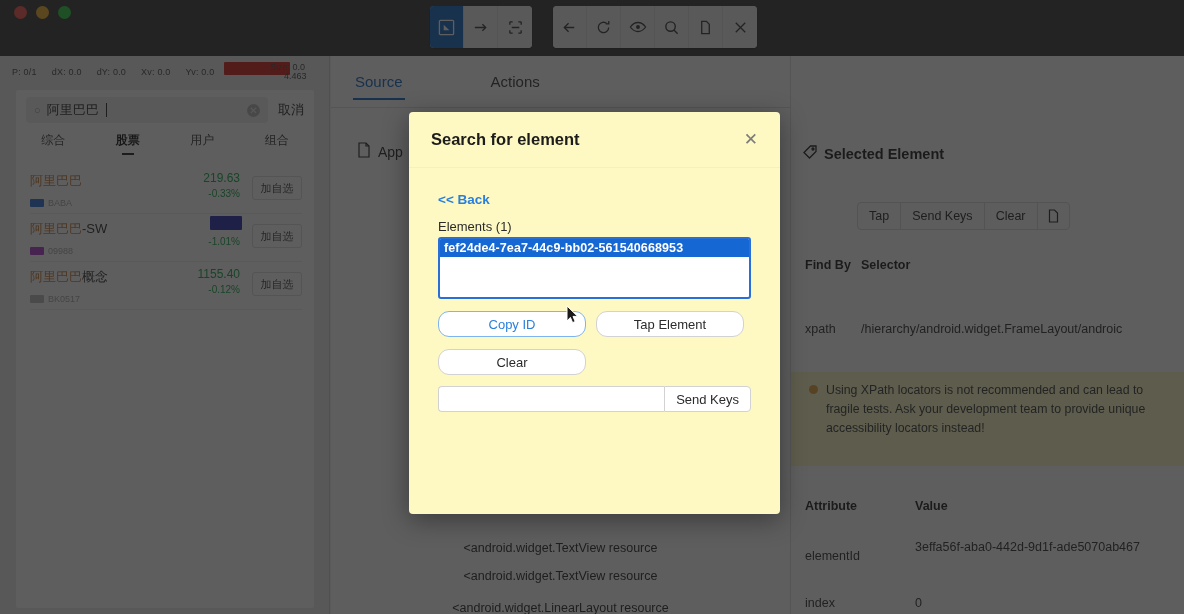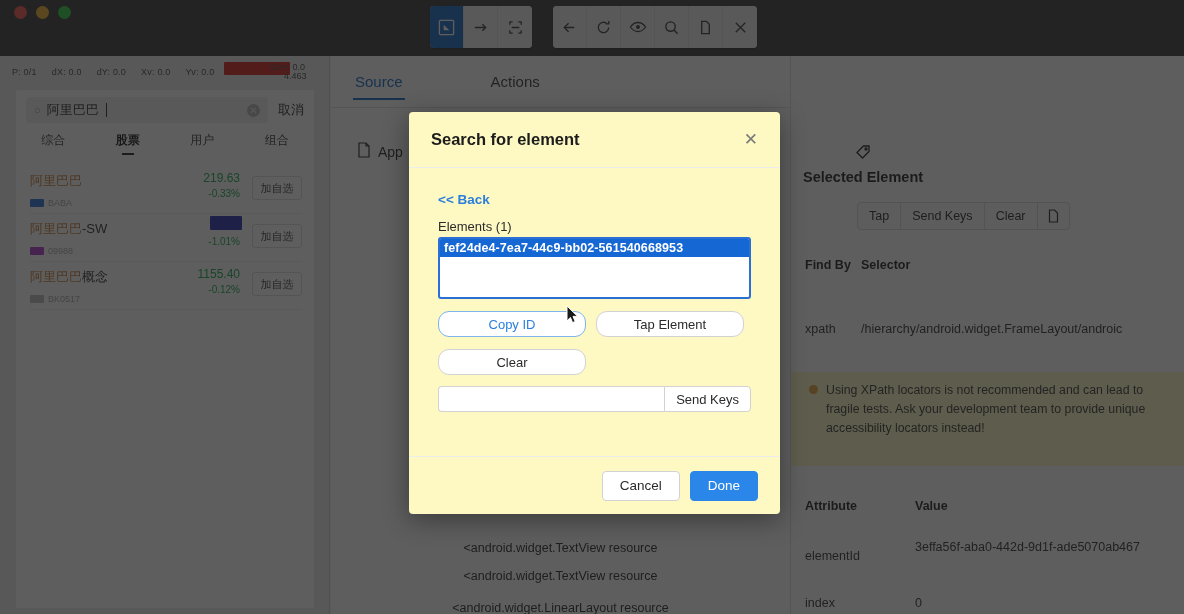--- a/index.html
+++ b/index.html
@@ -199,21 +199,21 @@
   
   .right {
     position: absolute; left: 790px; top: 56px;
     width: 394px; height: 558px;
     background: #ffffff;
     border-left: 1px solid #e2e2e2;
   }
   .right-title {
     position: absolute; left: 12px; top: 89px;
     display: flex; align-items: center; gap: 7px;
-    font-size: 14.5px; font-weight: bold; color: #1f1f1f; flex-direction: column;
+    font-size: 14.5px; font-weight: bold; color: #1f1f1f;
   }
   .right-actions {
     position: absolute; left: 66px; top: 146px;
     display: flex; align-items: stretch;
     border: 1px solid #d9d9d9; border-radius: 4px;
     overflow: hidden; background: #fafafa;
   }
   .ra-btn {
     padding: 6px 11px; font-size: 12.5px; color: #2b2b2b;
     border-right: 1px solid #d9d9d9;
@@ -581,24 +581,20 @@
       <div class="btn-row">
         <div class="mbtn half">Clear</div>
       </div>
 
       <div class="keyrow">
         <div class="keyinput"></div>
         <div class="keybtn">Send Keys</div>
       </div>
     </div>
 
-    <div class="modal-foot">
-      <div class="fbtn cancel">Cancel</div>
-      <div class="fbtn done">Done</div>
-    </div>
   </div>
 
   <div class="cursor">
     <svg width="14" height="20" viewBox="0 0 14 20">
       <path d="M1 1l0 15 3.4-3.6 2.2 5.2 2.6-1.1-2.2-5.1 4.7 0z" fill="#1a1a1a" stroke="#ffffff" stroke-width="1"></path>
     </svg>
   </div>
 
 </div>
 

